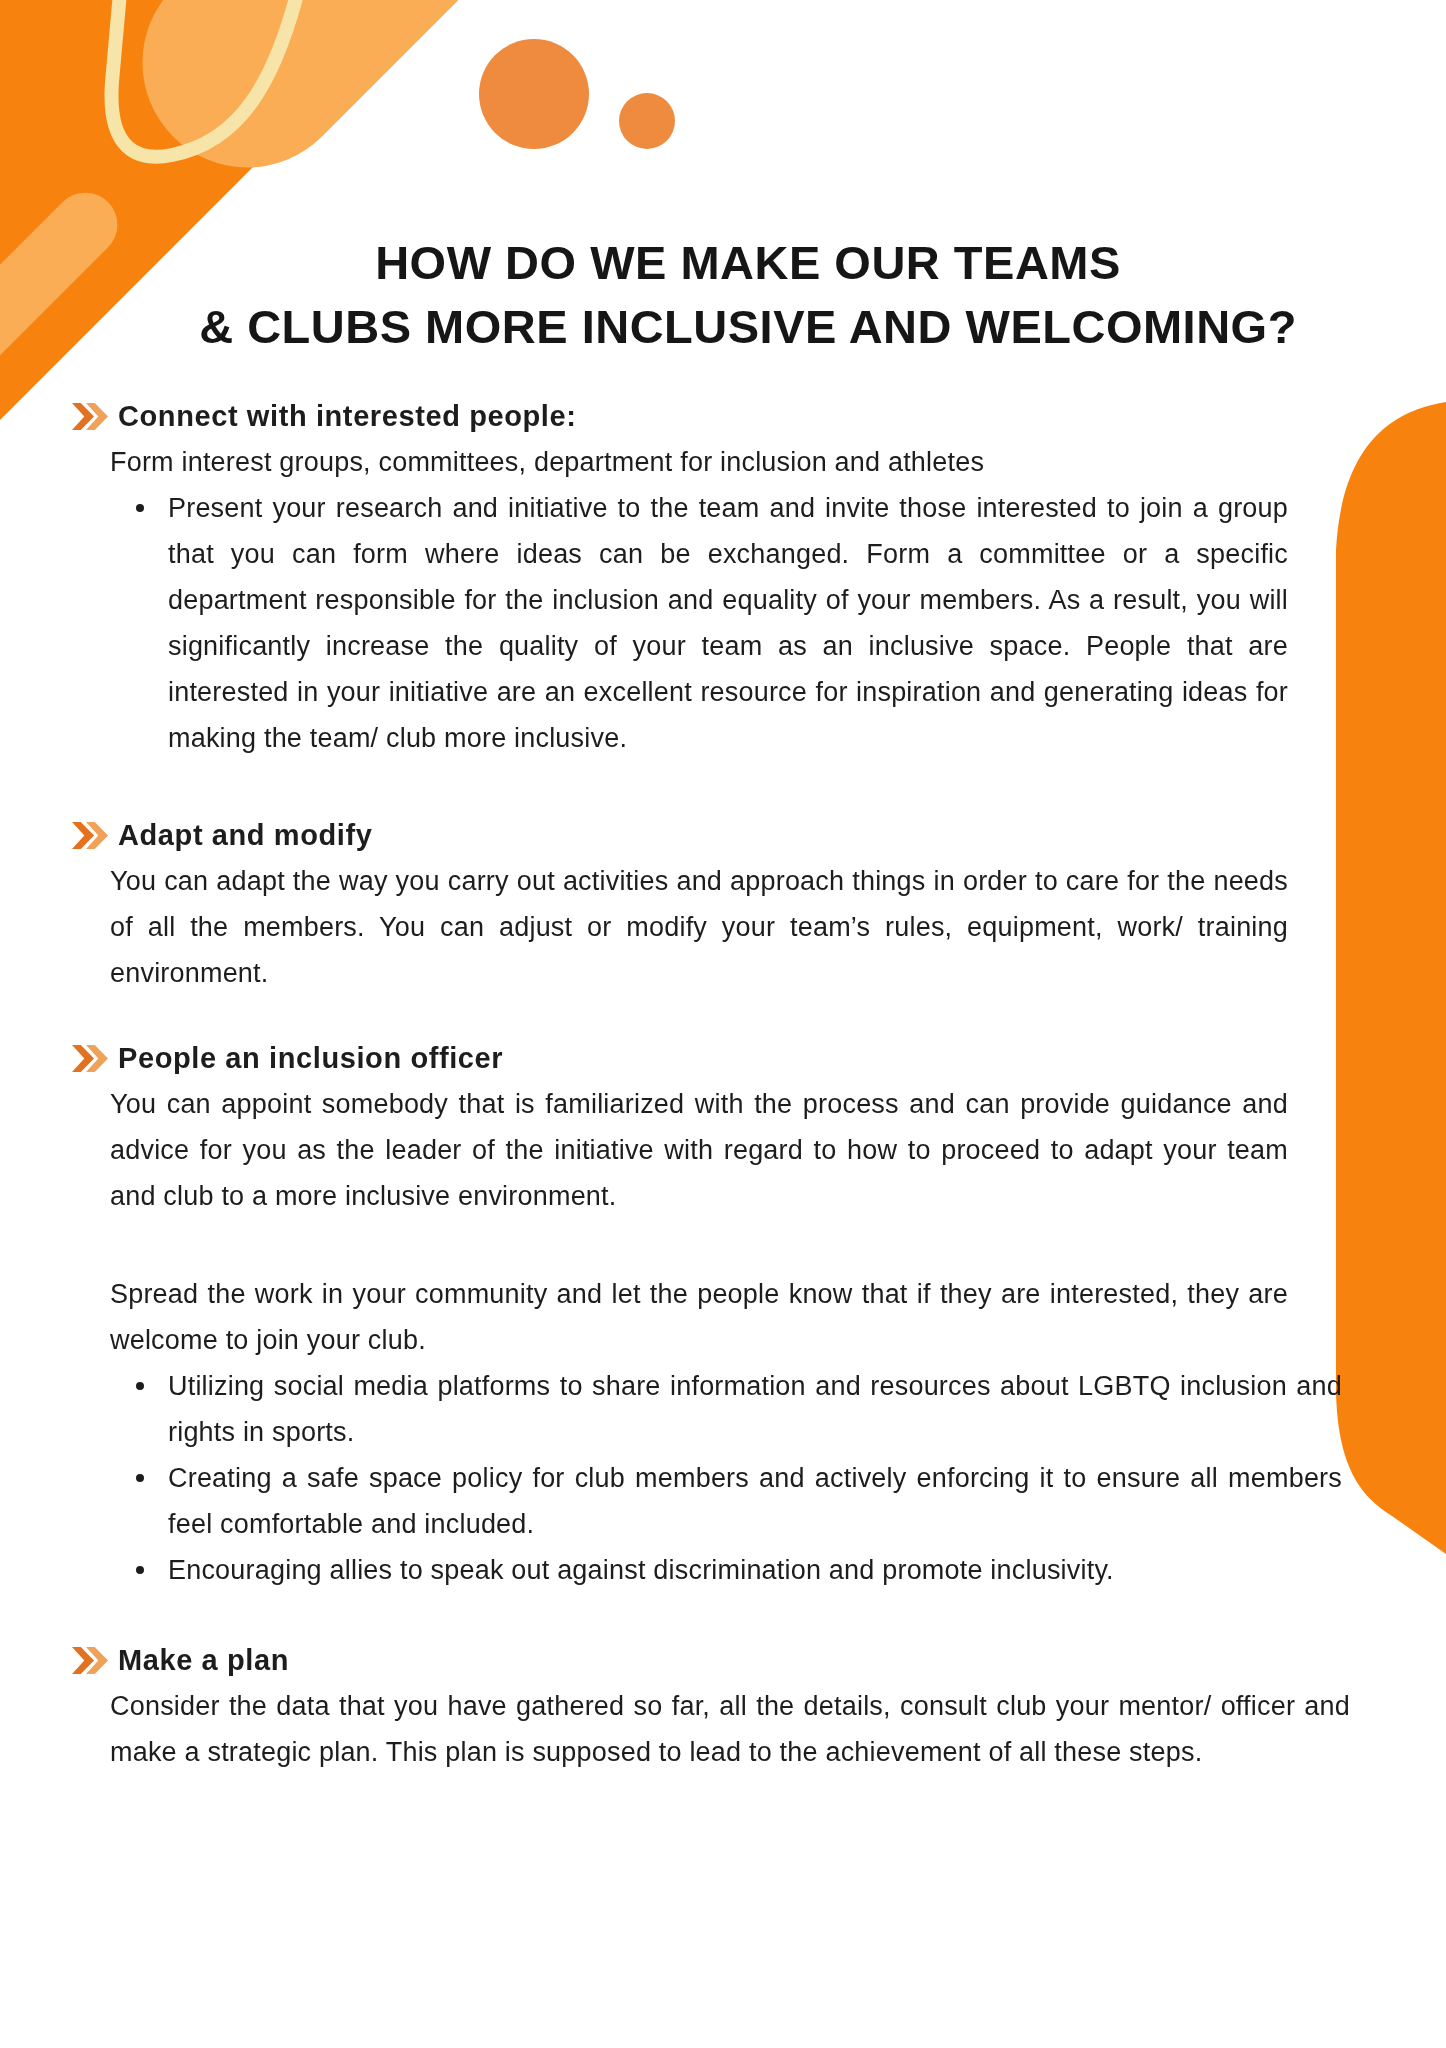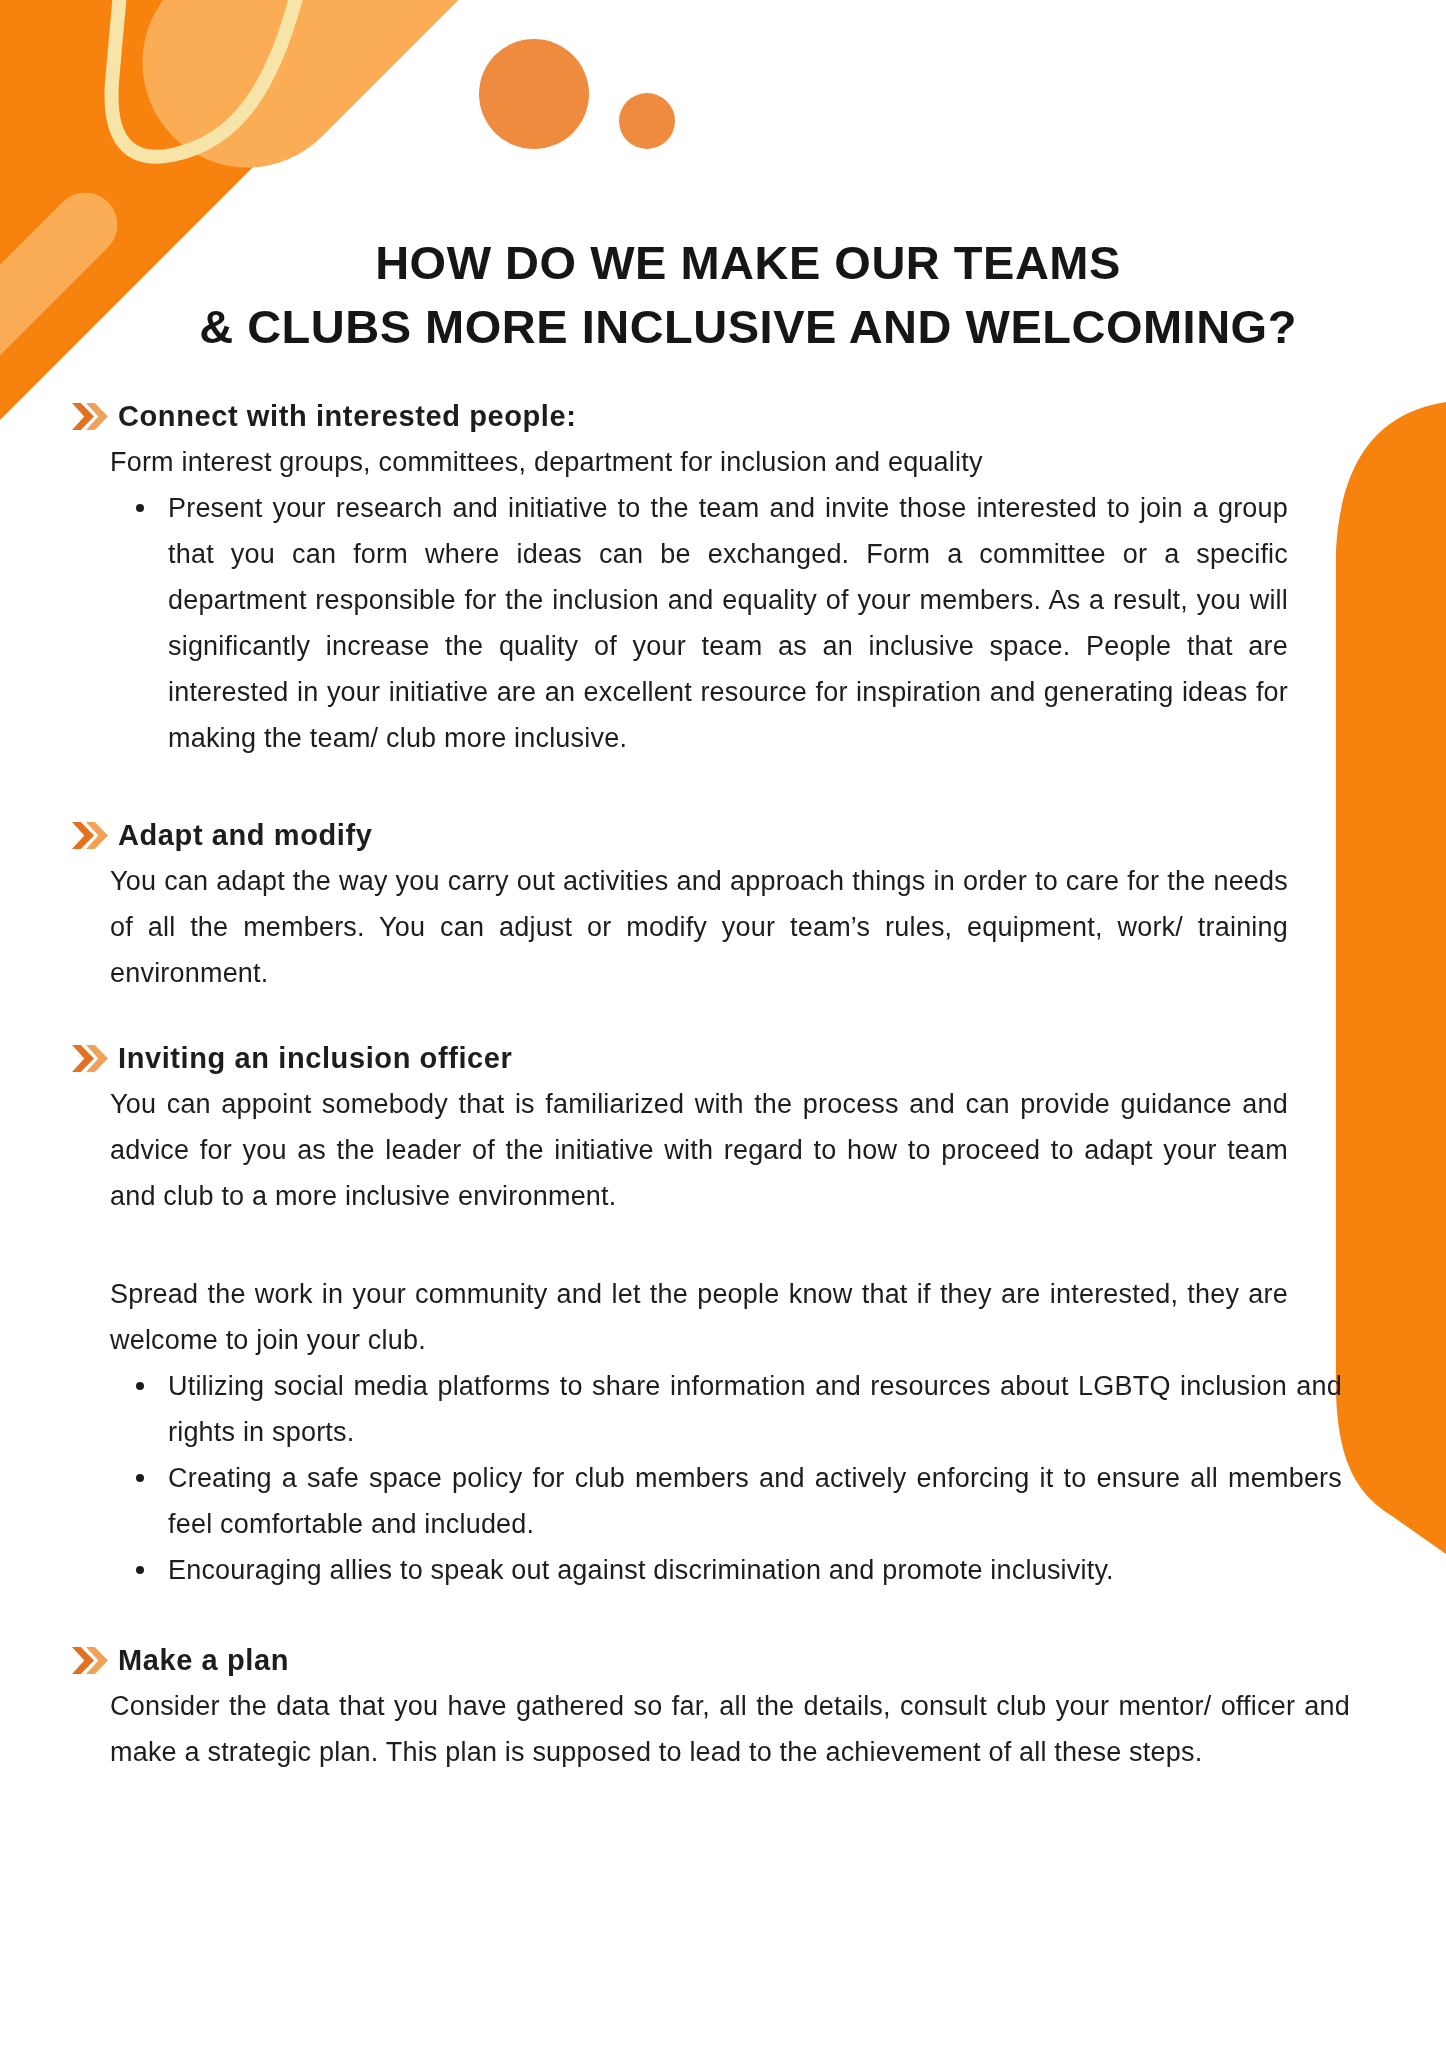--- a/index.html
+++ b/index.html
@@ -82,21 +82,21 @@
     <div class="wrap">
 
       <section class="sec s1">
         <div class="shead">
           <span class="chev">
               <i class="c2"></i>
               <i class="c1"></i>
             </span>
           <h2>Connect with interested people:</h2>
         </div>
-        <p class="body">Form interest groups, committees, department for inclusion and equality</p>
+        <p class="body">Form interest groups, committees, department for inclusion and athletes</p>
         <div class="blist">
           <div class="bullet">
             <span class="dot"></span>
             <p>Present your research and initiative to the team and invite those interested to join a group that you can form where ideas can be exchanged. Form a committee or a specific department responsible for the inclusion and equality of your members. As a result, you will significantly increase the quality of your team as an inclusive space. People that are interested in your initiative are an excellent resource for inspiration and generating ideas for making the team/ club more inclusive.</p>
           </div>
         </div>
       </section>
 
       <section class="sec s2">
         <div class="shead">
@@ -108,21 +108,21 @@
         </div>
         <p class="body">You can adapt the way you carry out activities and approach things in order to care for the needs of all the members. You can adjust or modify your team’s rules, equipment, work/ training environment.</p>
       </section>
 
       <section class="sec s3">
         <div class="shead">
           <span class="chev">
               <i class="c2"></i>
               <i class="c1"></i>
             </span>
-          <h2>Inviting an inclusion officer</h2>
+          <h2>People an inclusion officer</h2>
         </div>
         <p class="body">You can appoint somebody that is familiarized with the process and can provide guidance and advice for you as the leader of the initiative with regard to how to proceed to adapt your team and club to a more inclusive environment.</p>
       </section>
 
       <section class="sec s4">
         <p class="body">Spread the work in your community and let the people know that if they are interested, they are welcome to join your club.</p>
         <div class="blist">
           <div class="bullet">
             <span class="dot"></span>
             <p>Utilizing social media platforms to share information and resources about LGBTQ inclusion and rights in sports.</p>

